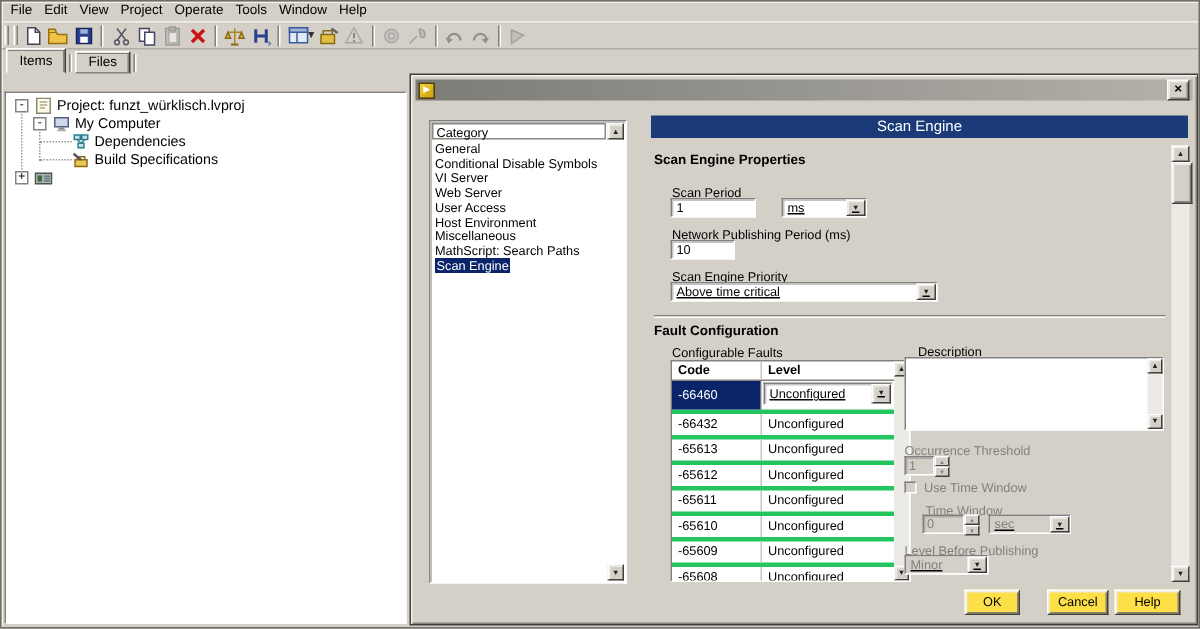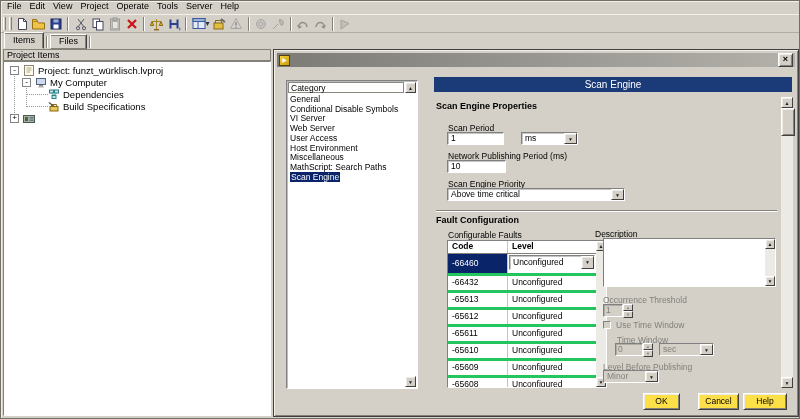--- a/index.html
+++ b/index.html
@@ -63,21 +63,21 @@
       box-shadow:inset 1px 1px 0 #eceae4;box-sizing:border-box;}
   #catitems{position:absolute;left:3px;top:14px;right:13px;}
   .citem{line-height:9.7px;font-size:8.5px;white-space:nowrap;}
   .csel{background:#0a246a;color:#fff;padding:0 1px;}
   
   #banner{left:160px;top:27px;width:358px;height:15px;display:flex;align-items:center;justify-content:center;
           color:#fff;font-size:10px;}
   .field{box-sizing:border-box;background:#fff;border:1px solid;border-color:#808080 #fff #fff #808080;
          box-shadow:inset 1px 1px 0 rgba(64,64,64,.3);font-size:8.5px;line-height:11px;padding:0 3px;}
   .combo{box-sizing:border-box;display:flex;background:#fff;border:1px solid;
-         border-color:#808080 #fff #fff #808080;box-shadow:inset 1px 1px 0 rgba(64,64,64,.3);}
+         border-color:#808080 #fff #fff #808080;box-shadow:inset 1px 1px 0 rgba(64,64,64,.3);text-decoration:underline;}
   .cval{flex:1;font-size:8.5px;line-height:11px;padding:0 3px;white-space:nowrap;overflow:hidden;}
   .cbtn{width:11px;flex:none;background:#d4d0c8;border:1px solid;border-color:#fff #404040 #404040 #fff;
         box-shadow:inset 1px 1px 0 #eceae4;font-size:5px;color:#222;display:flex;align-items:center;justify-content:center;}
   .dis-ctl{background:#d4d0c8;color:#81807b;}
   .divider{border-top:1px solid #848278;border-bottom:1px solid #fff;height:0;}
   
   #ftable{left:173px;top:190px;width:160px;height:148px;background:#fff;
           border:1px solid;border-color:#808080 #fff #fff #808080;box-sizing:border-box;overflow:hidden;}
   .fhead{display:flex;height:12px;border-bottom:1px solid #848278;font-weight:bold;font-size:8.5px;}
   .fh{line-height:11px;padding-left:4px;box-sizing:border-box;}
@@ -117,21 +117,21 @@
 
 <div id="app">
 
   <div id="menubar" class="abs">
     <span class="menu-item">File</span>
     <span class="menu-item">Edit</span>
     <span class="menu-item">View</span>
     <span class="menu-item">Project</span>
     <span class="menu-item">Operate</span>
     <span class="menu-item">Tools</span>
-    <span class="menu-item">Server</span>
+    <span class="menu-item">Window</span>
     <span class="menu-item">Help</span>
   </div>
 
   <div id="toolbar" class="abs">
     <span class="grip"></span>
       <span class="grip"></span>
     <span class="tbi">
         <svg width="14" height="14">
           <path d="M3.5 1.5h5l3 3v8h-8z" fill="#fff" stroke="#445"></path>
           <path d="M8.5 1.5v3h3" fill="none" stroke="#445"></path>
@@ -246,21 +246,20 @@
   </div>
 
   <div id="tabrow" class="abs">
     <span class="tab">Items</span>
     <span class="tabdiv"></span>
     <span class="tab inactive">Files</span>
     <span class="tabdiv"></span>
   </div>
 
   <div id="leftpane" class="abs">
-    <div id="pane-header">Project Items</div>
     <div id="tree">
       <div class="conn" style="left:10px;top:8px;height:49px;"></div>
       <div class="conn" style="left:22px;top:20px;height:25px;"></div>
       <div class="connh" style="left:22px;top:32px;width:22px;"></div>
       <div class="connh" style="left:22px;top:44px;width:22px;"></div>
 
       <div class="trow" style="top:2px;left:6px;">
         <span class="exp">-</span>
         <span class="ticon">
             <svg width="12" height="11">
@@ -341,21 +340,21 @@
     <div id="banner" class="abs" style="background:#1b3a78;">Scan Engine</div>
 
     <div class="t b" style="left:162px;top:51px;font-size:9px;">Scan Engine Properties</div>
     <div class="t" style="left:174px;top:73px;font-size:8.5px;">Scan Period</div>
     <div class="abs field" style="left:173px;top:82px;width:57px;height:13px;">1</div>
     <div class="abs combo" style="left:247px;top:82px;width:57px;height:13px;">
       <span class="cval">ms</span>
         <span class="cbtn">▼</span>
     </div>
     <div class="t" style="left:174px;top:101px;font-size:8.5px;">Network Publishing Period (ms)</div>
-    <div class="abs field" style="left:173px;top:110px;width:59px;height:13px;">10</div>
+    <div class="abs field" style="left:173px;top:110px;width:43px;height:13px;">10</div>
     <div class="t" style="left:174px;top:129px;font-size:8.5px;">Scan Engine Priority</div>
     <div class="abs combo" style="left:173px;top:138px;width:178px;height:13px;">
       <span class="cval">Above time critical</span>
         <span class="cbtn">▼</span>
     </div>
 
     <div class="abs divider" style="left:162px;top:160px;width:341px;"></div>
 
     <div class="t b" style="left:162px;top:165px;font-size:9px;">Fault Configuration</div>
     <div class="t" style="left:174px;top:180px;font-size:8.5px;">Configurable Faults</div>
@@ -408,21 +407,21 @@
             <span class="fl">Unconfigured</span>
           </div>
 
       </div>
       <div id="fsb">
         <span class="sb" style="top:0;left:0;width:10px;height:10px;">▲</span>
         <span class="sb" style="bottom:0;left:0;width:10px;height:10px;">▼</span>
       </div>
     </div>
 
-    <div class="t" style="left:321px;top:179px;font-size:8.5px;">Description</div>
+    <div class="t" style="left:338px;top:179px;font-size:8.5px;">Description</div>
     <div id="descbox" class="abs">
       <div id="dsb">
         <span class="sb" style="top:0;left:0;width:10px;height:10px;">▲</span>
         <span class="sb" style="bottom:0;left:0;width:10px;height:10px;">▼</span>
       </div>
     </div>
 
     <div class="t gray" style="left:329px;top:245px;font-size:8.5px;">Occurrence Threshold</div>
     <div class="abs spin" style="left:329px;top:254px;width:30px;height:13px;">
       <span class="sval">1</span>

